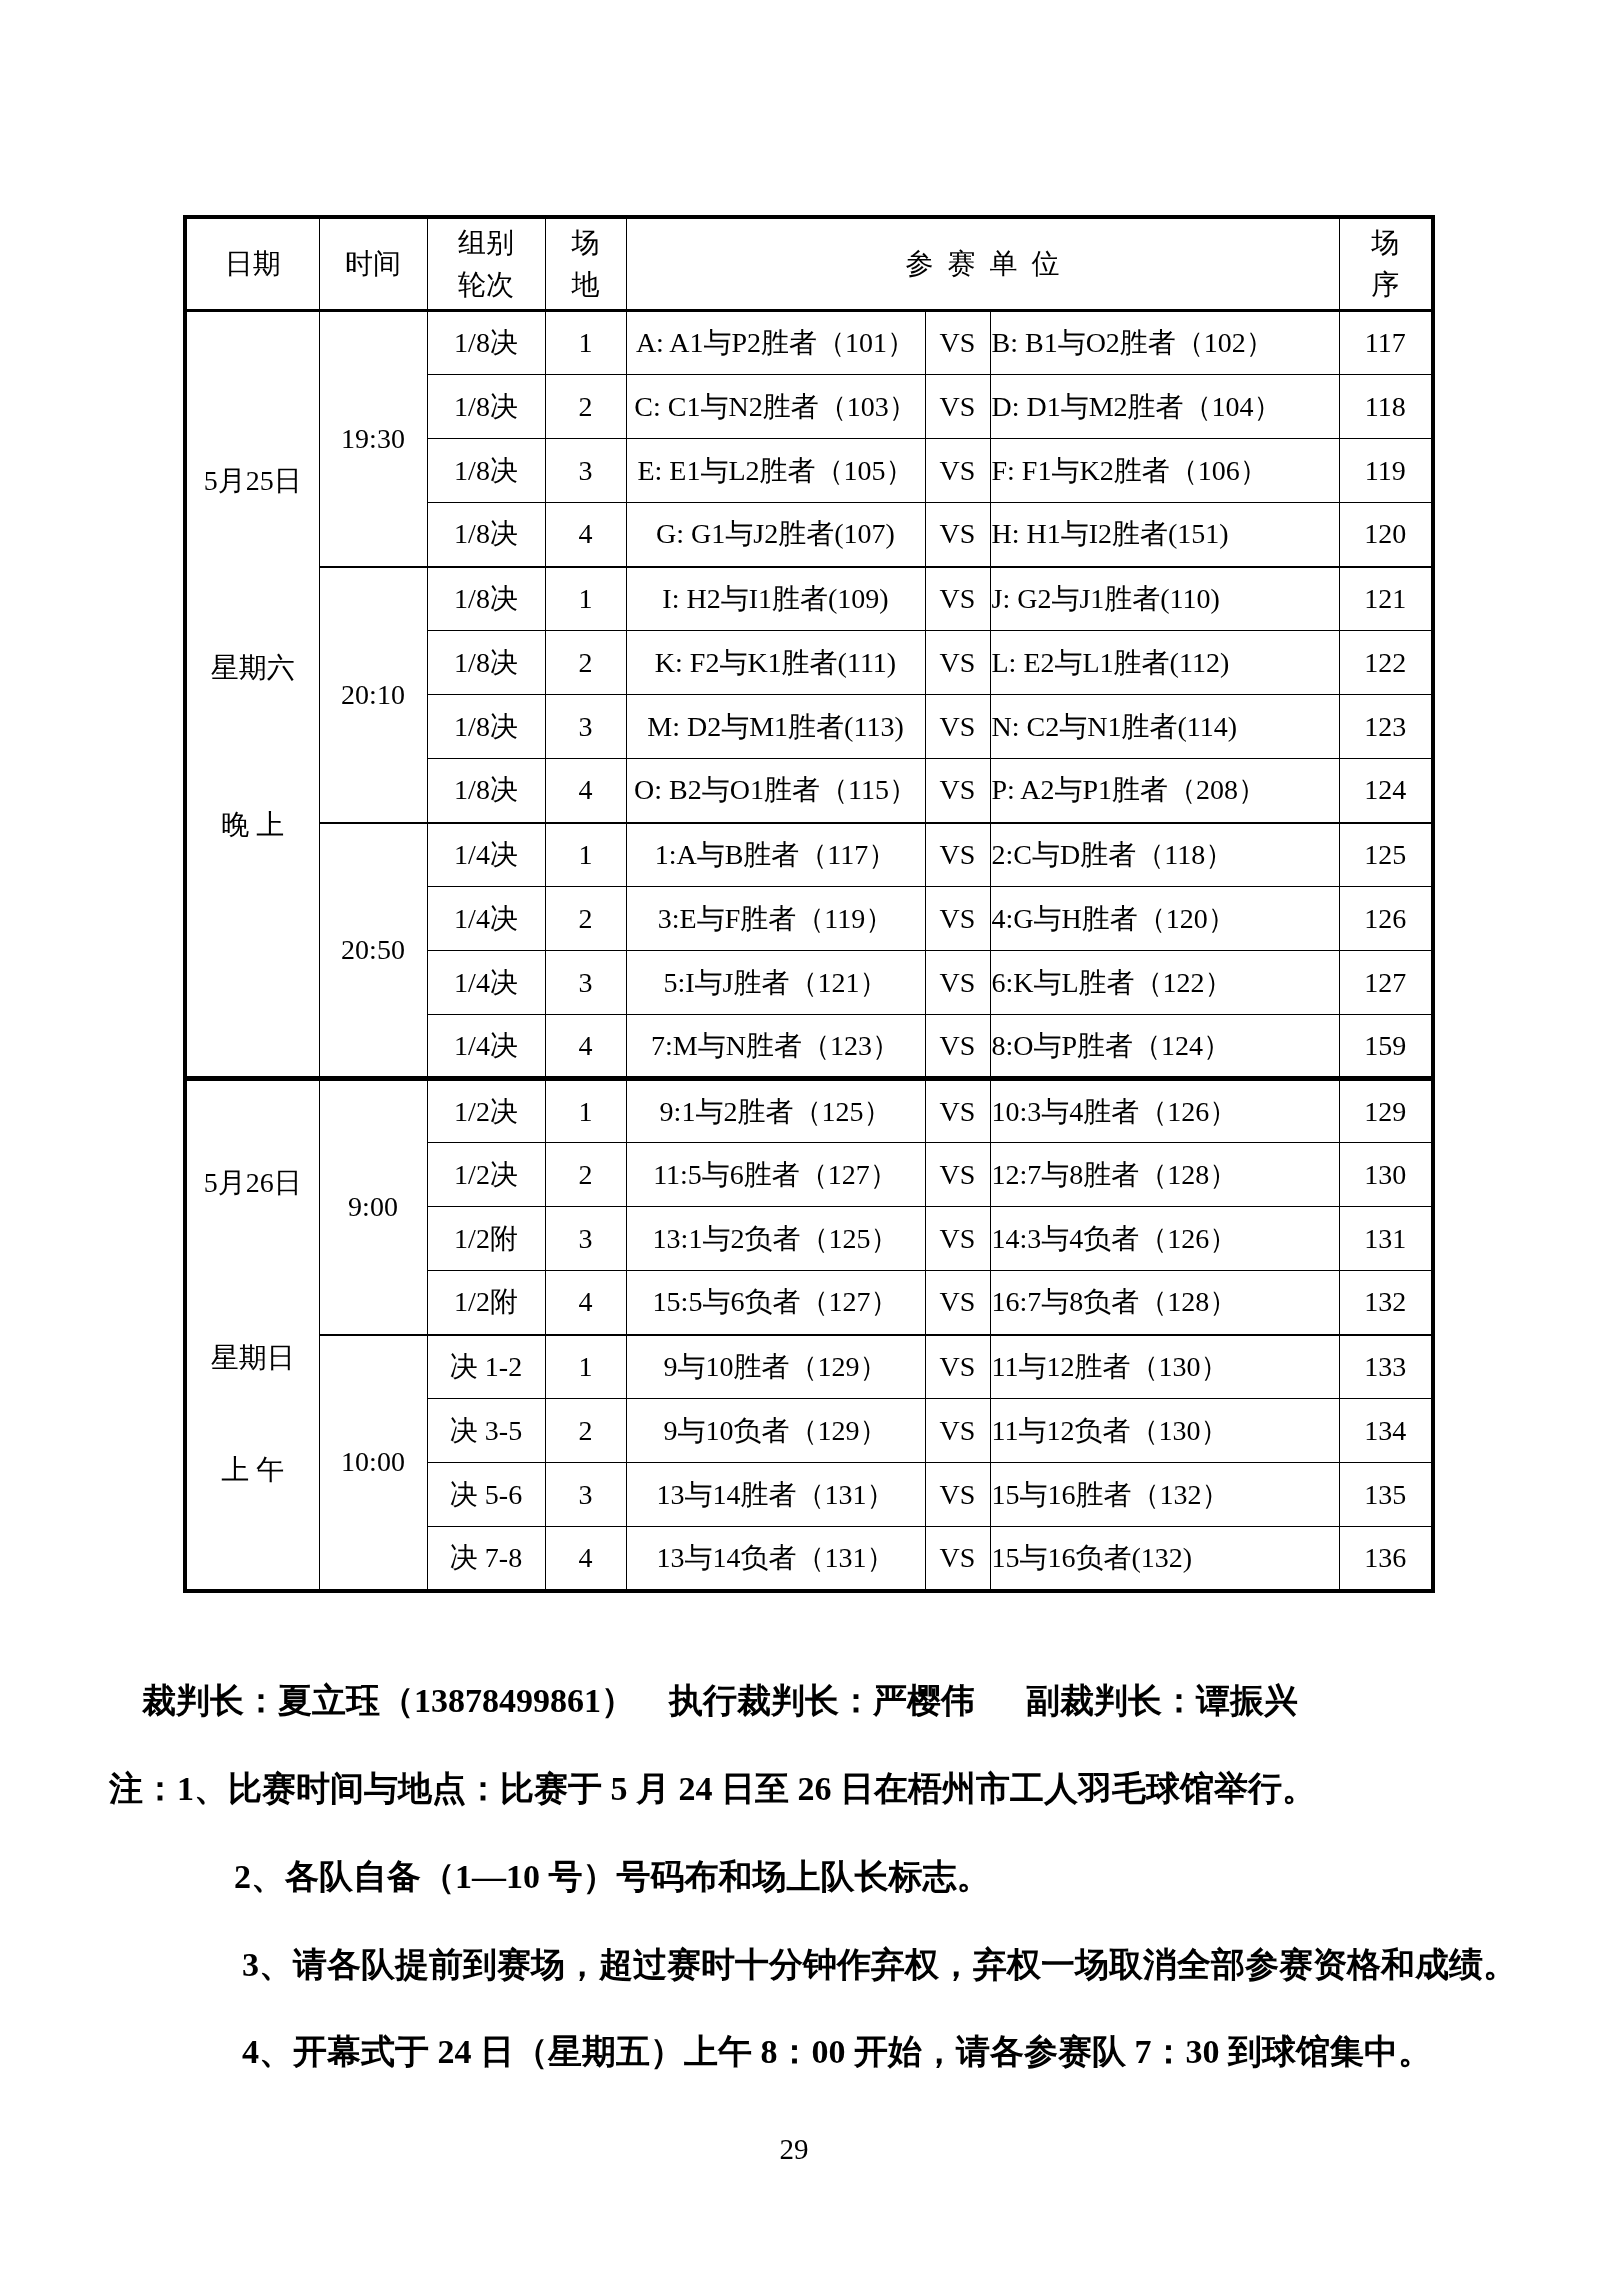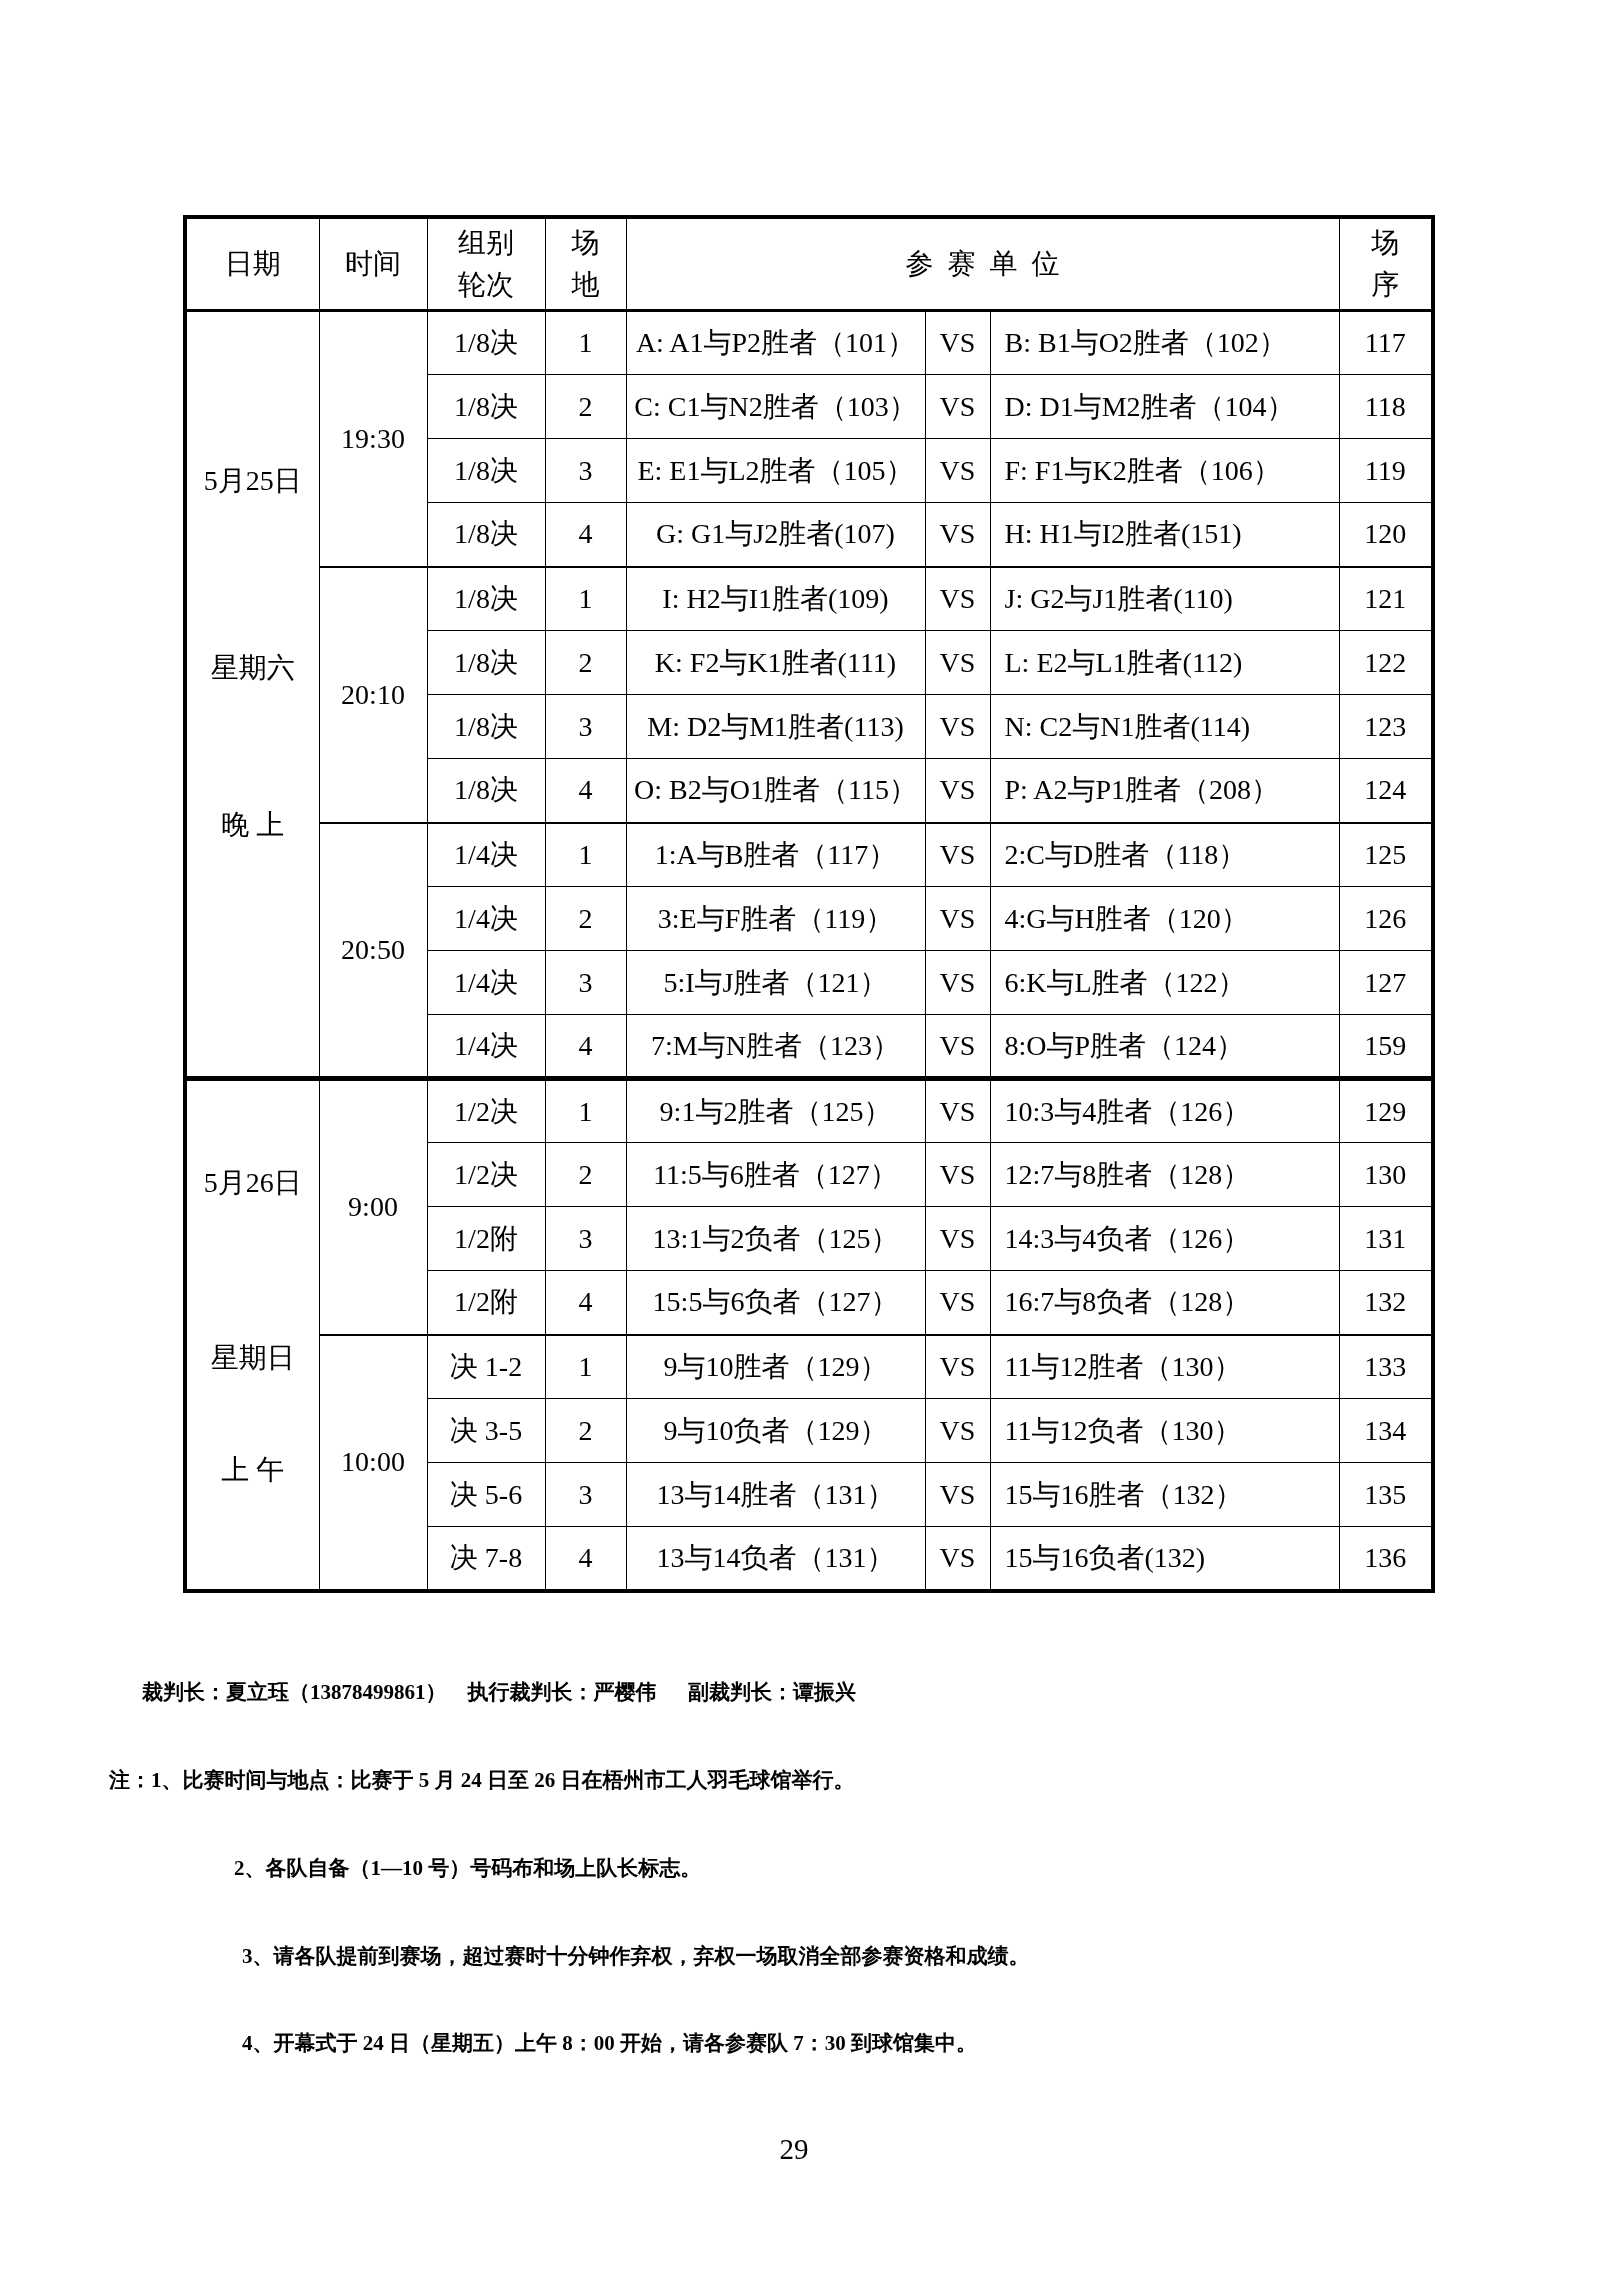--- a/index.html
+++ b/index.html
@@ -20,28 +20,28 @@
     overflow:hidden;
   }
   .sched th{
     height:90px;white-space:pre;line-height:1.5;
     border-bottom:3.6px solid #000;
   }
   .sched tr.datarow{height:64px;}
   .g-top{border-top:2.9px solid #000 !important;}
   .d-top{border-top:5.1px solid #000 !important;}
   td.pleft{white-space:pre;}
-  td.pright{text-align:left;padding-left:14px;white-space:pre;font-family:Liberation Serif, serif;}
+  td.pright{text-align:left;padding-left:1px;white-space:pre;font-family:Liberation Serif, serif;}
   td.date-cell{position:relative;}
   .date-line{
     position:absolute;left:0;right:0;text-align:center;
     transform:translateY(-50%);white-space:pre;margin-top:16px;
   }
   .footer-line{
-    position:absolute;font-size:21px;font-weight:bold;white-space:pre;
+    position:absolute;font-size:34px;font-weight:bold;white-space:pre;
   }
   .page-num{
     position:absolute;left:0;width:1623px;top:2133px;
     text-align:center;font-size:29px;transform:translateX(-17.4px);
   }
 </style>
 </head>
 <body>
 
 <table class="sched">

